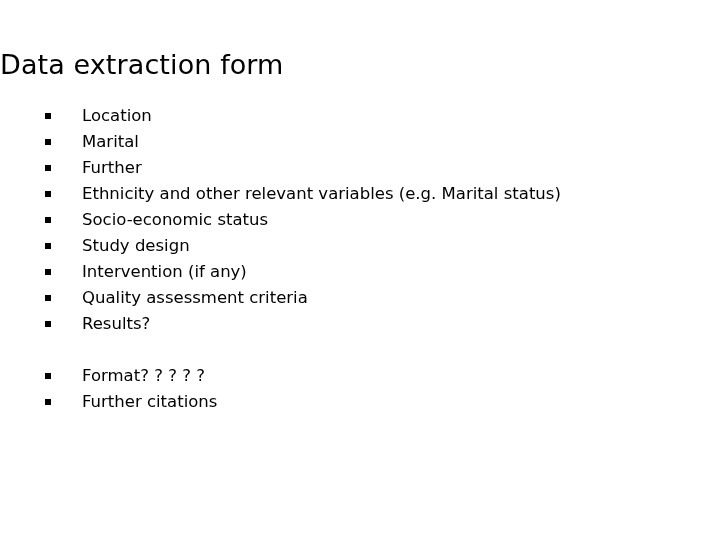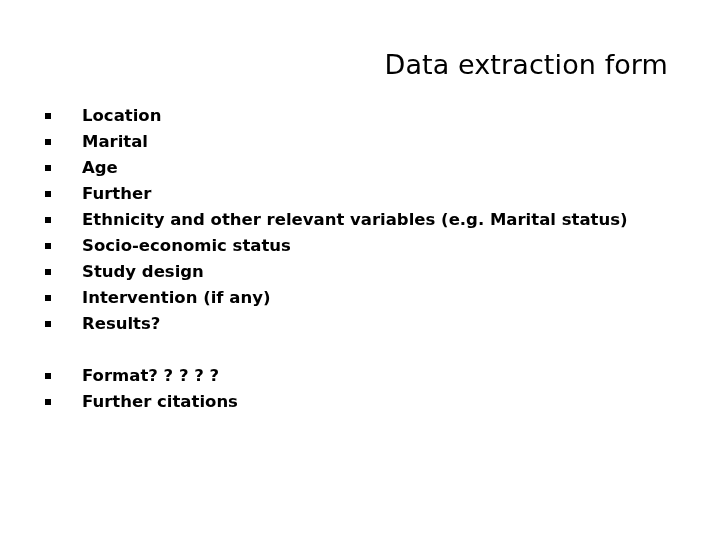--- a/index.html
+++ b/index.html
@@ -25,21 +25,21 @@
     height: 540px;
     background: #ffffff;
   }
 
   
   .slide-title {
     position: absolute;
     left: 0;
     top: 49px;
     width: 668px;
-    text-align: right;
+    text-align: left;
     font-size: 27px;
     line-height: 32px;
     font-weight: 400;
     letter-spacing: 0.1px;
     color: #000000;
     white-space: nowrap;
   }
 
   
   .body-list {
@@ -52,21 +52,20 @@
     padding: 0;
   }
 
   .bullet-item {
     position: relative;
     height: 26px;
     line-height: 26px;
     font-size: 16.5px;
     color: #000000;
     white-space: nowrap;
-    font-weight: bold;
   }
 
   .bullet-item.spaced-before {
     margin-top: 26px;
   }
 
   .bullet-marker {
     position: absolute;
     left: 1px;
     top: 10px;
@@ -97,24 +96,20 @@
       <span class="bullet-marker"></span>
       <span class="bullet-text">Location</span>
     </li>
 
     <li class="bullet-item">
       <span class="bullet-marker"></span>
       <span class="bullet-text">Marital</span>
     </li>
 
 
-    <li class="bullet-item">
-      <span class="bullet-marker"></span>
-      <span class="bullet-text">Age</span>
-    </li>
 
     <li class="bullet-item">
       <span class="bullet-marker"></span>
       <span class="bullet-text">Further</span>
     </li>
 
     <li class="bullet-item">
       <span class="bullet-marker"></span>
       <span class="bullet-text">Ethnicity and other relevant variables (e.g. Marital status)</span>
     </li>
@@ -127,20 +122,24 @@
     <li class="bullet-item">
       <span class="bullet-marker"></span>
       <span class="bullet-text">Study design</span>
     </li>
 
     <li class="bullet-item">
       <span class="bullet-marker"></span>
       <span class="bullet-text">Intervention (if any)</span>
     </li>
 
+    <li class="bullet-item">
+      <span class="bullet-marker"></span>
+      <span class="bullet-text">Quality assessment criteria</span>
+    </li>
 
     <li class="bullet-item">
       <span class="bullet-marker"></span>
       <span class="bullet-text">Results?</span>
     </li>
 
     <li class="bullet-item spaced-before">
       <span class="bullet-marker"></span>
       <span class="bullet-text">Format? ? ? ? ?</span>
     </li>

